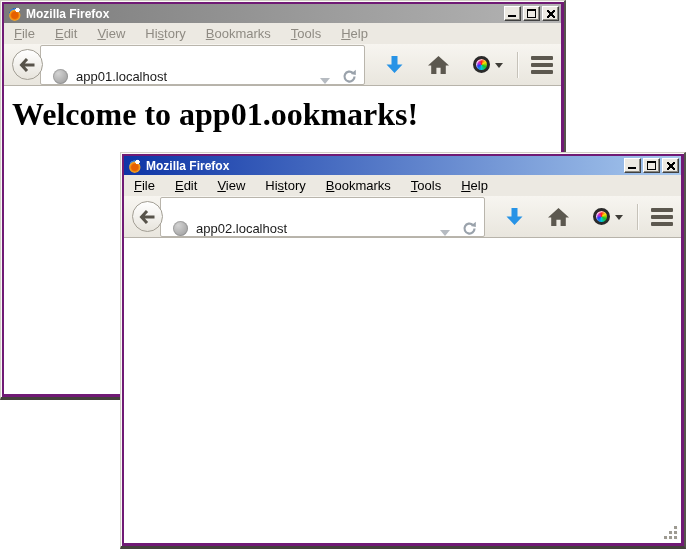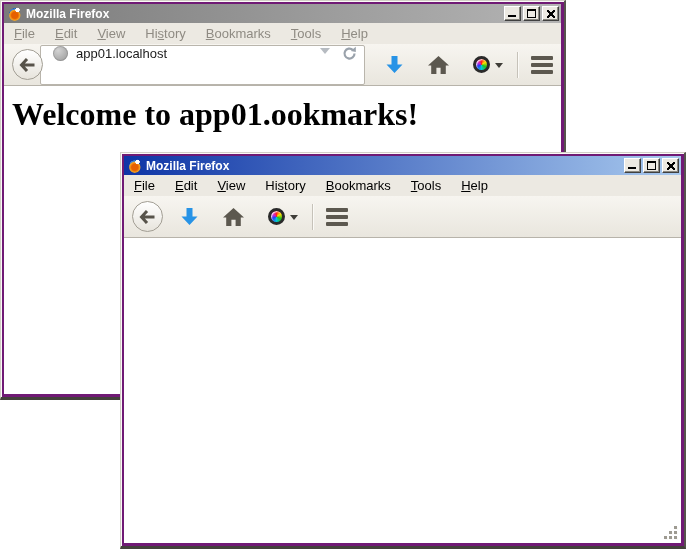--- a/index.html
+++ b/index.html
@@ -105,21 +105,21 @@
     z-index: 2;
     margin-right: -3px;
     flex: 0 0 31px;
     padding: 0;
   }
   .urlbar {
     width: 348px; height: 40px;
     background: #ffffff;
     border: 1px solid #b9b5ac;
     border-radius: 2px;
-    display: flex; align-items: flex-start;
+    display: flex; align-items: flex-end;
     padding: 0 7px 0 12px;
   }
   .globe-icon {
     width: 15px; height: 15px; border-radius: 50%; flex: 0 0 15px;
     background: radial-gradient(circle at 35% 30%, #d3d3d3, #969696);
     box-shadow: inset 0 0 0 1px rgba(120,120,120,.4);
   }
   .url-text { flex: 1; font-size: 13px; color: #1a1a1a; margin-left: 8px; white-space: nowrap; overflow: hidden; }
   .url-drop {
     width: 0; height: 0;
@@ -278,20 +278,31 @@
       <span class="menu-item"><u>B</u>ookmarks</span>
       <span class="menu-item"><u>T</u>ools</span>
       <span class="menu-item"><u>H</u>elp</span>
     </div>
   <div class="navbar">
     <button class="back-btn">
       <svg width="17" height="14" viewBox="0 0 17 14">
         <path d="M8 1 L2.5 7 L8 13 M2.5 7 H15.5" stroke="#57534a" stroke-width="3" fill="none"></path>
       </svg>
     </button>
+    <div class="urlbar">
+      <span class="globe-icon"></span>
+      <span class="url-text">app02.localhost</span>
+      <span class="url-drop"></span>
+      <button class="reload-btn">
+        <svg width="15" height="15" viewBox="0 0 15 15">
+          <path d="M12.5 7.5 a5 5 0 1 1 -1.7 -3.7" stroke="#9aa2ab" stroke-width="2.2" fill="none"></path>
+          <path d="M13.8 0.8 L13.8 6 L8.8 5 Z" fill="#9aa2ab"></path>
+        </svg>
+      </button>
+    </div>
     <button class="tool-btn dl-btn">
       <svg width="19" height="19" viewBox="0 0 19 19">
         <path d="M6.5 1 h6 v8.5 h5 L9.5 18 L1.5 9.5 h5 Z" fill="#2793e6"></path>
       </svg>
     </button>
     <button class="tool-btn home-btn">
       <svg width="21" height="18" viewBox="0 0 21 18">
         <path d="M10.5 0 L21 9.5 h-3.2 V18 h-5.2 v-6.2 h-4.2 V18 H3.2 V9.5 H0 Z" fill="#5c584f"></path>
       </svg>
     </button>

